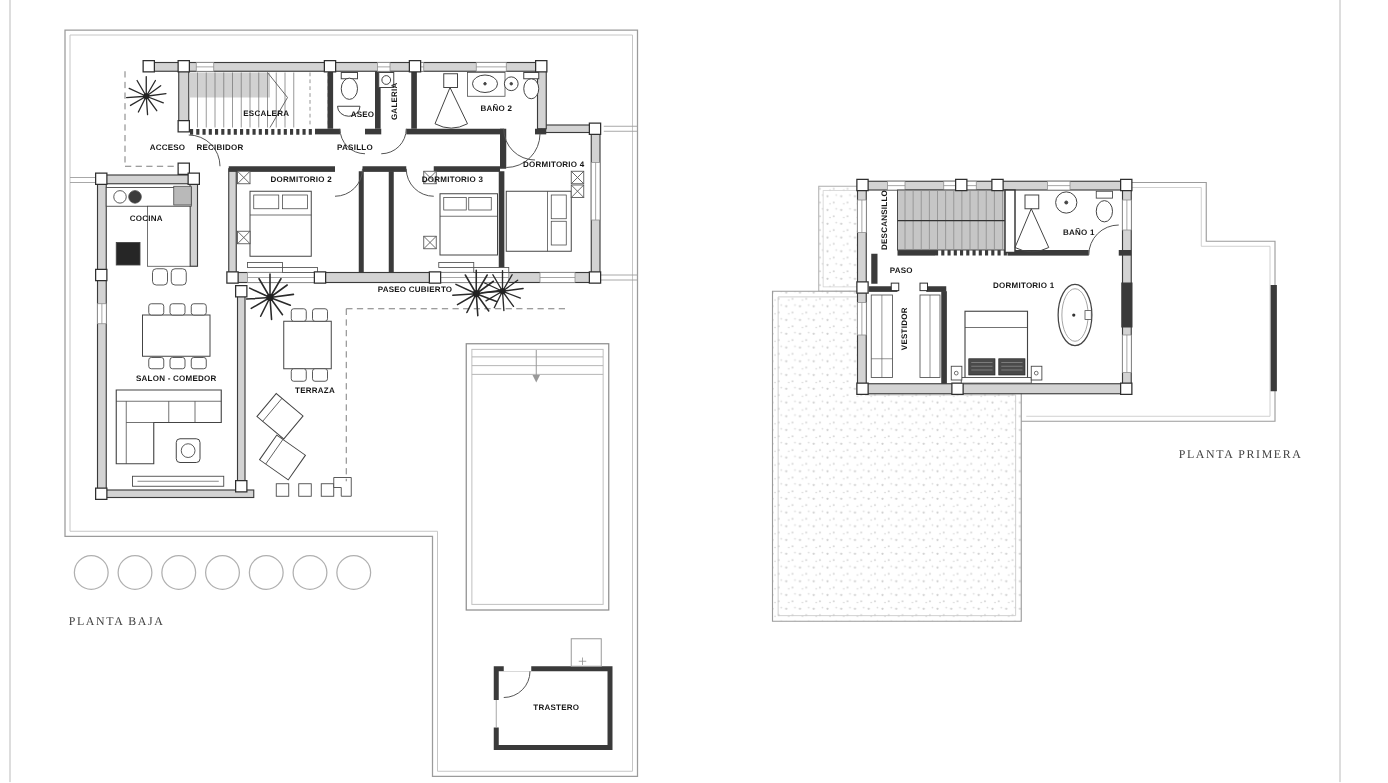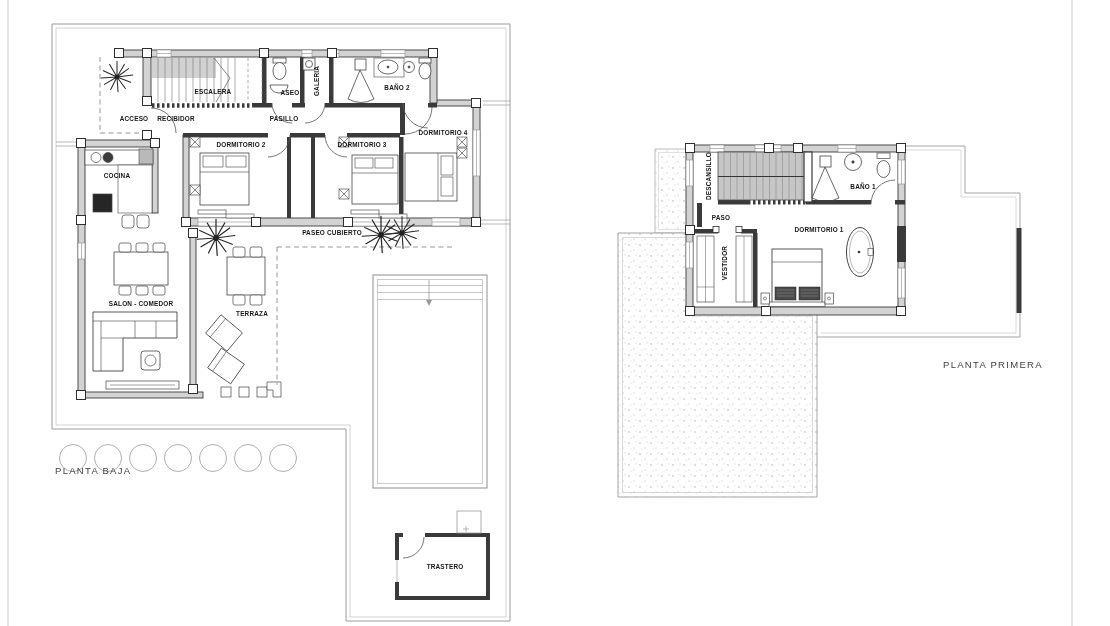--- a/index.html
+++ b/index.html
@@ -5,21 +5,21 @@
   html,body{margin:0;padding:0;background:#ffffff;}
   .stage{position:relative;width:1110px;height:626px;background:#ffffff;overflow:hidden;
          font-family:"Liberation Sans", sans-serif;}
   .stage svg{position:absolute;left:0;top:0;}
   .label-layer{position:absolute;left:0;top:0;width:100%;height:100%;}
   .rl{position:absolute;transform:translate(-50%,-50%);
       font-family:"Liberation Sans", sans-serif;
       font-size:6.4px;font-weight:700;letter-spacing:.2px;color:#151515;
       white-space:nowrap;line-height:1;}
   .rl.vert{transform:translate(-50%,-50%) rotate(-90deg);}
-  .floor-title{position:absolute;font-family:Liberation Sans, sans-serif;
+  .floor-title{position:absolute;font-family:Liberation Serif, serif;
       font-size:9.5px;font-weight:400;letter-spacing:1.3px;color:#3f3f3f;
       white-space:nowrap;line-height:1;}
 </style>
 </head>
 <body>
 
 <div class="stage">
 
 <svg width="1110" height="626" viewBox="0 0 1110 626">
   <defs>
@@ -409,17 +409,17 @@
   <div class="rl" style="left:252px;top:314px">TERRAZA</div>
   <div class="rl" style="left:332px;top:233px">PASEO CUBIERTO</div>
   <div class="rl" style="left:445px;top:567px">TRASTERO</div>
 
   <div class="rl vert" style="left:709px;top:176px">DESCANSILLO</div>
   <div class="rl" style="left:721px;top:218px">PASO</div>
   <div class="rl" style="left:863px;top:187px">BAÑO 1</div>
   <div class="rl" style="left:819px;top:230px">DORMITORIO 1</div>
   <div class="rl vert" style="left:725px;top:263px">VESTIDOR</div>
 
-  <div class="floor-title" style="left:55px;top:466px">PLANTA BAJA</div>
+  <div class="floor-title" style="left:55px;top:494px">PLANTA BAJA</div>
   <div class="floor-title" style="left:943px;top:360px">PLANTA PRIMERA</div>
 </div>
 
 </div>
 
 </body></html>

